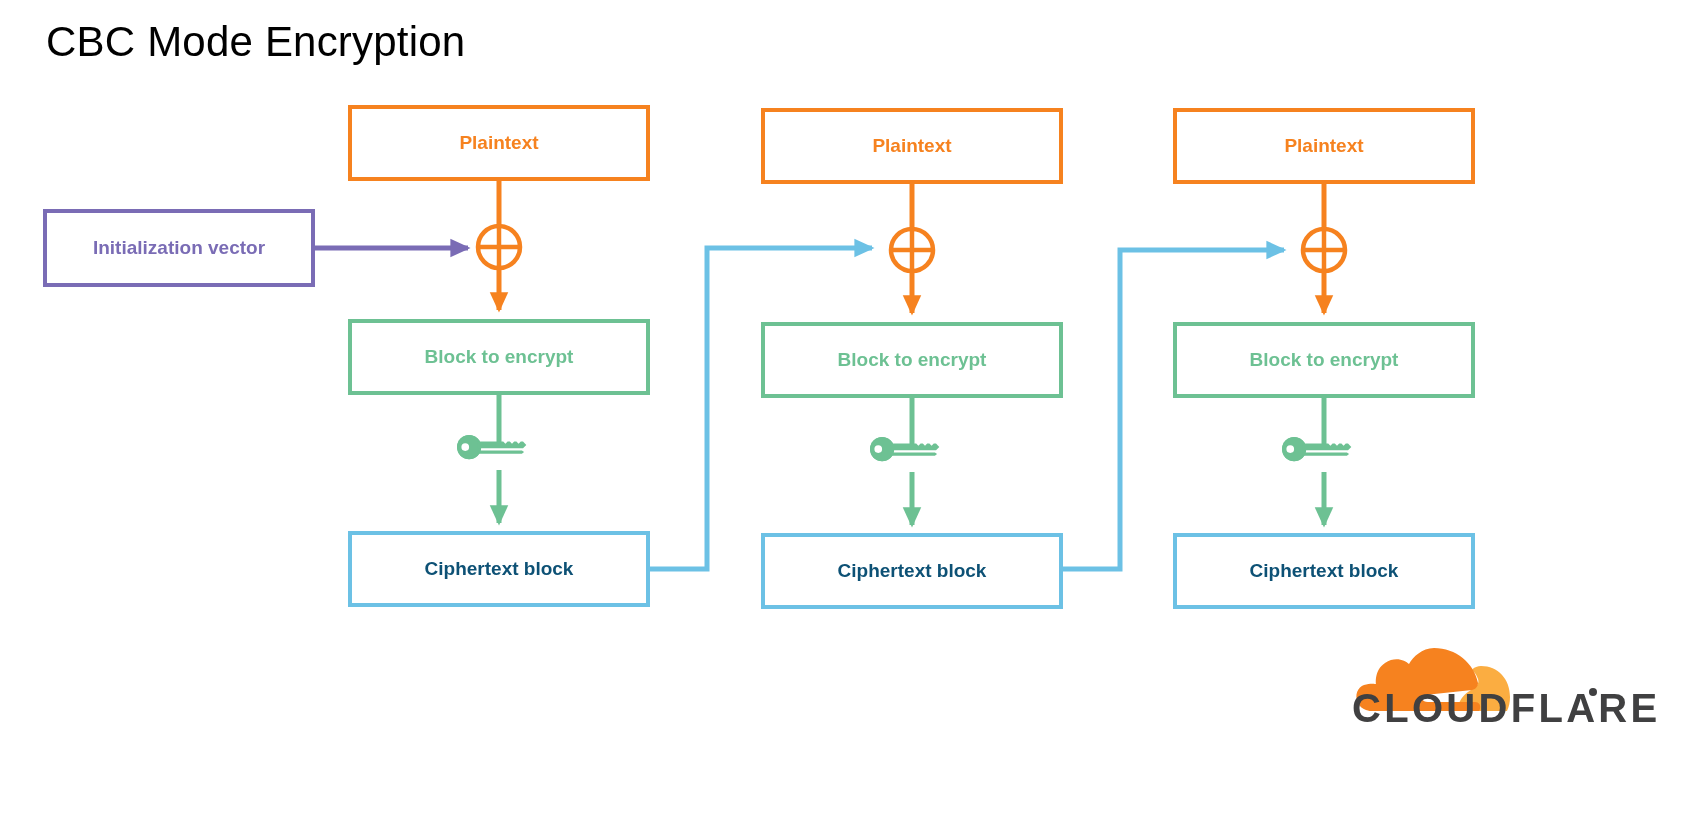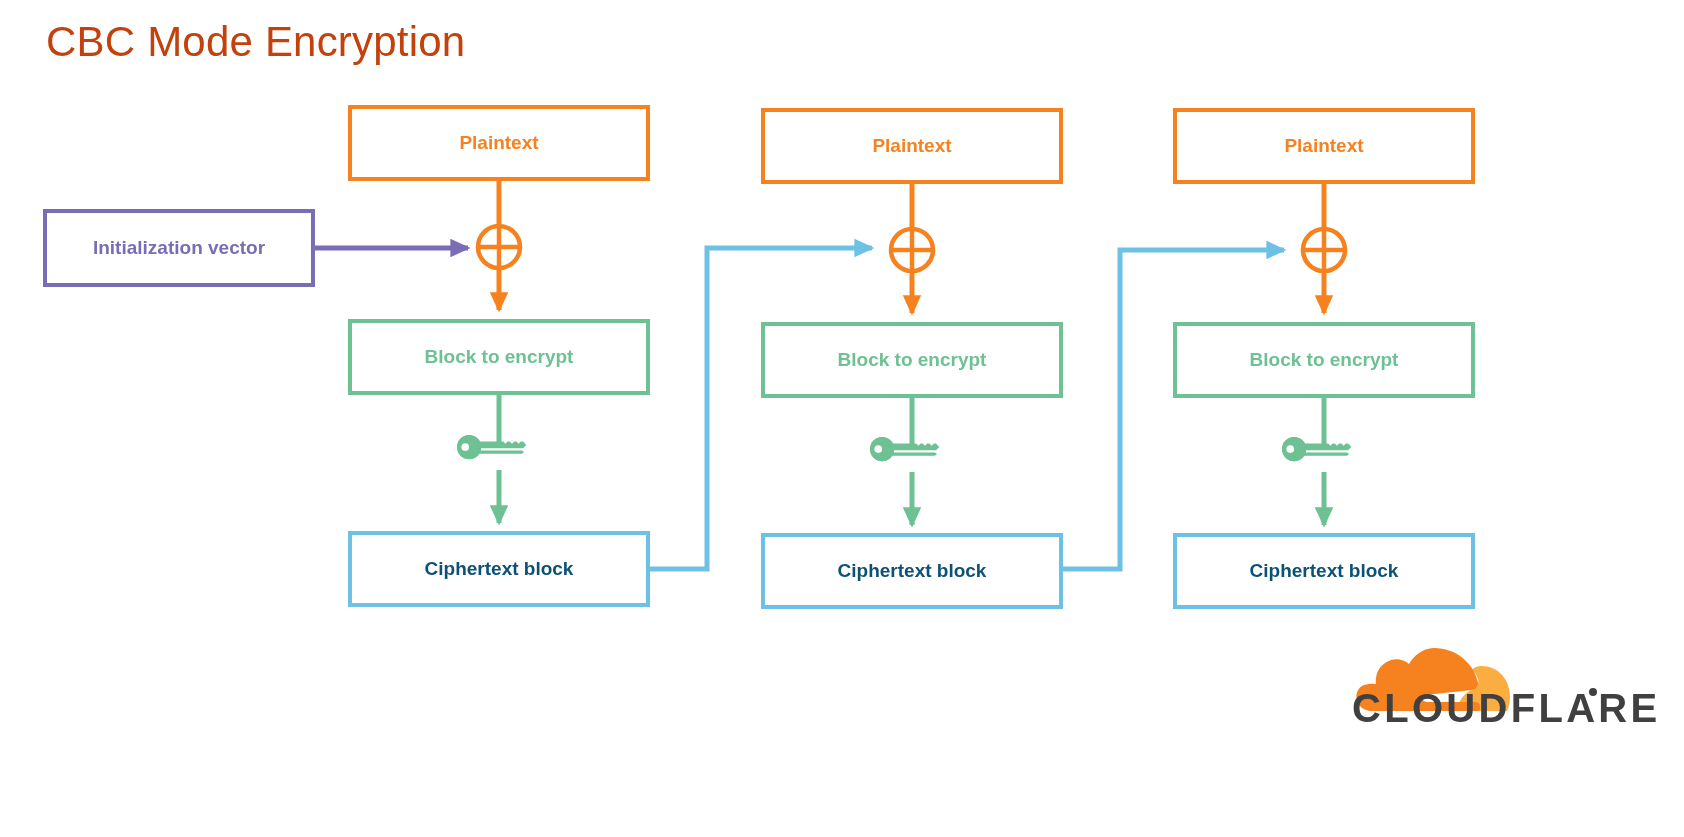--- a/index.html
+++ b/index.html
@@ -22,21 +22,21 @@
     background: #ffffff;
   }
   #page-title {
     position: absolute;
     left: 46px;
     top: 18px;
     font-family: "Liberation Sans", sans-serif;
     font-size: 42px;
     font-weight: 300;
     letter-spacing: 0.2px;
-    color: #c2410c;
+    color: #000000;
     white-space: nowrap;
   }
   svg#diagram {
     position: absolute;
     left: 0;
     top: 0;
     width: 1684px;
     height: 837px;
     display: block;
   }

